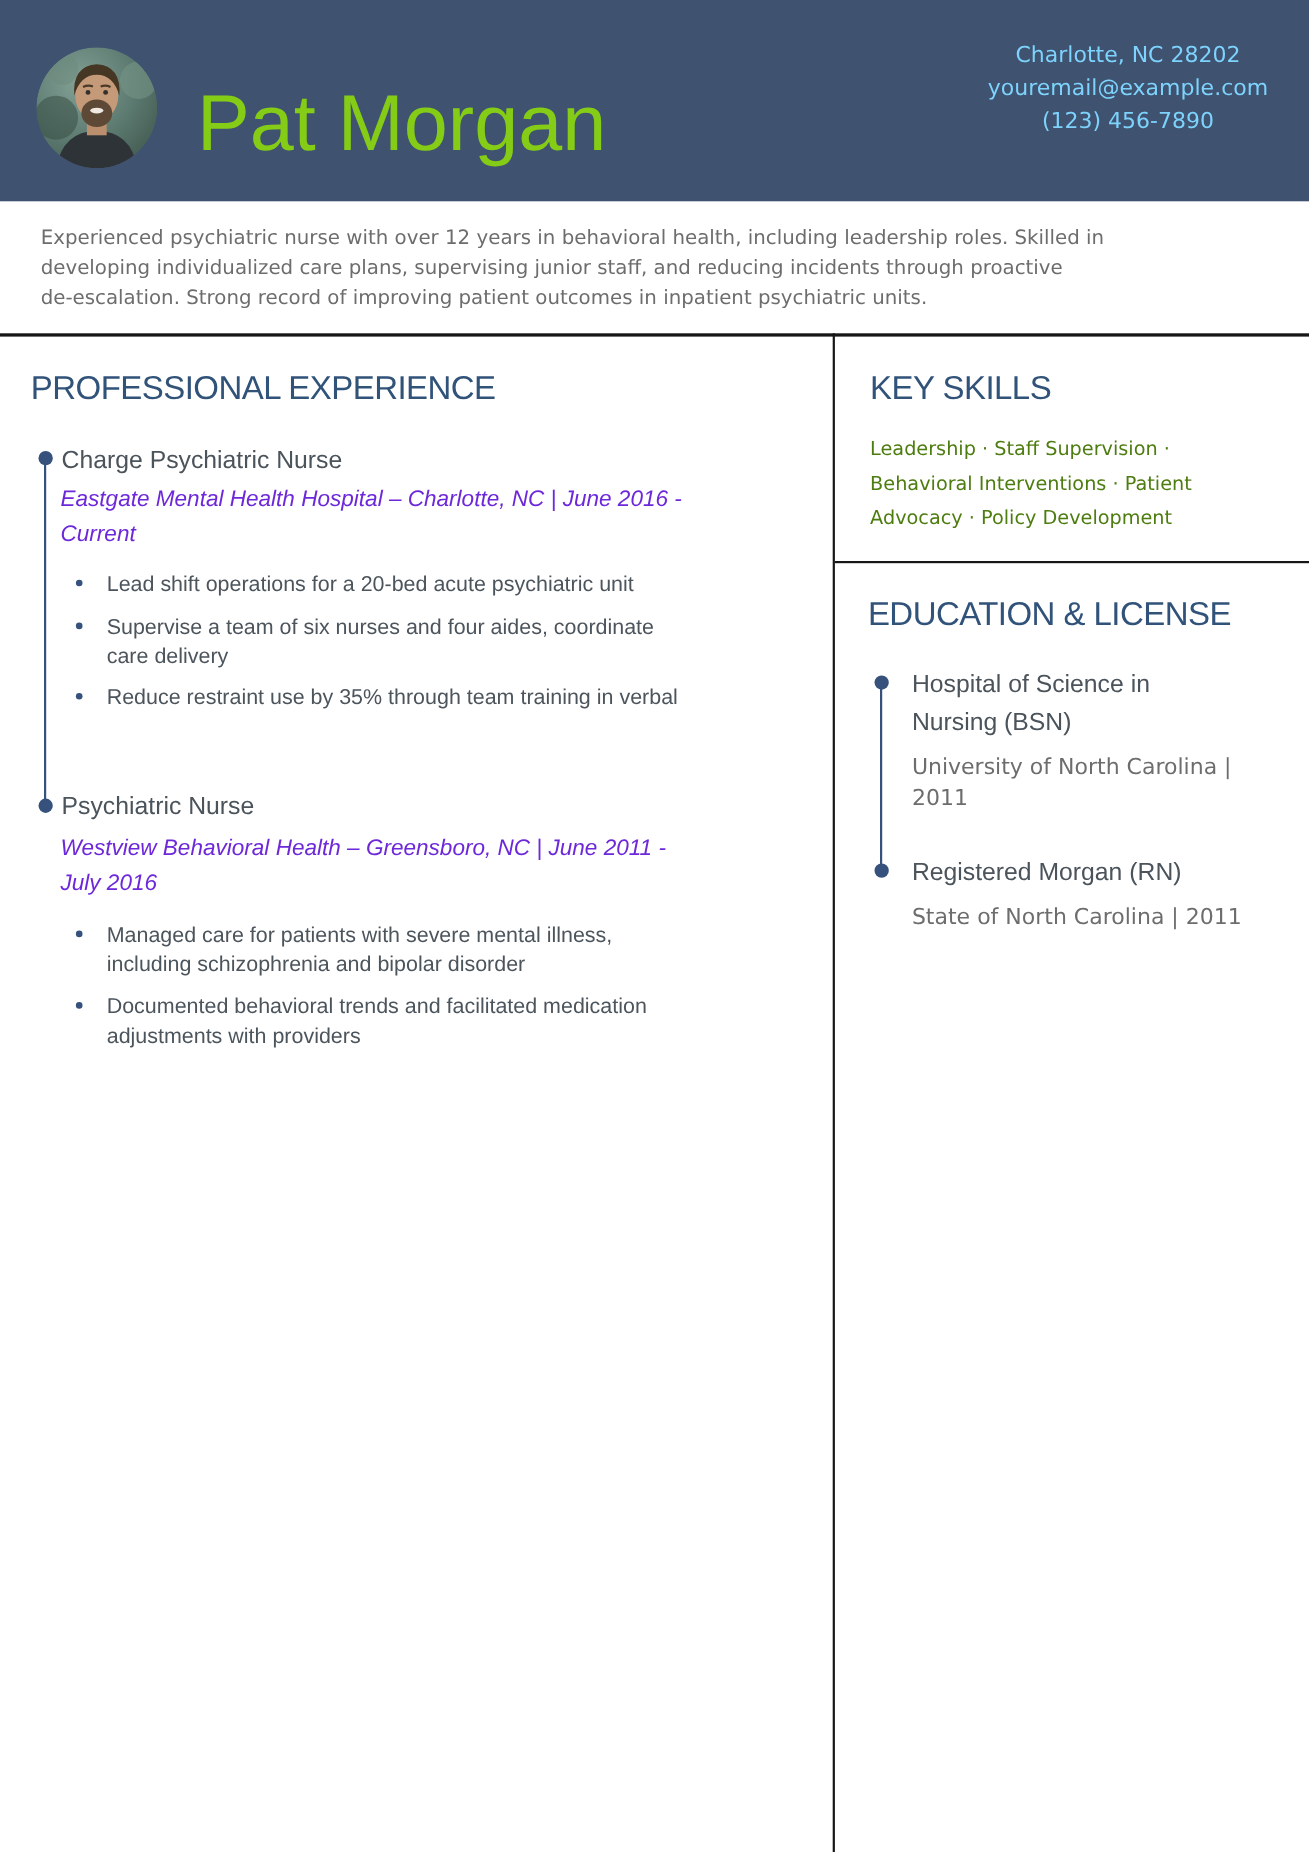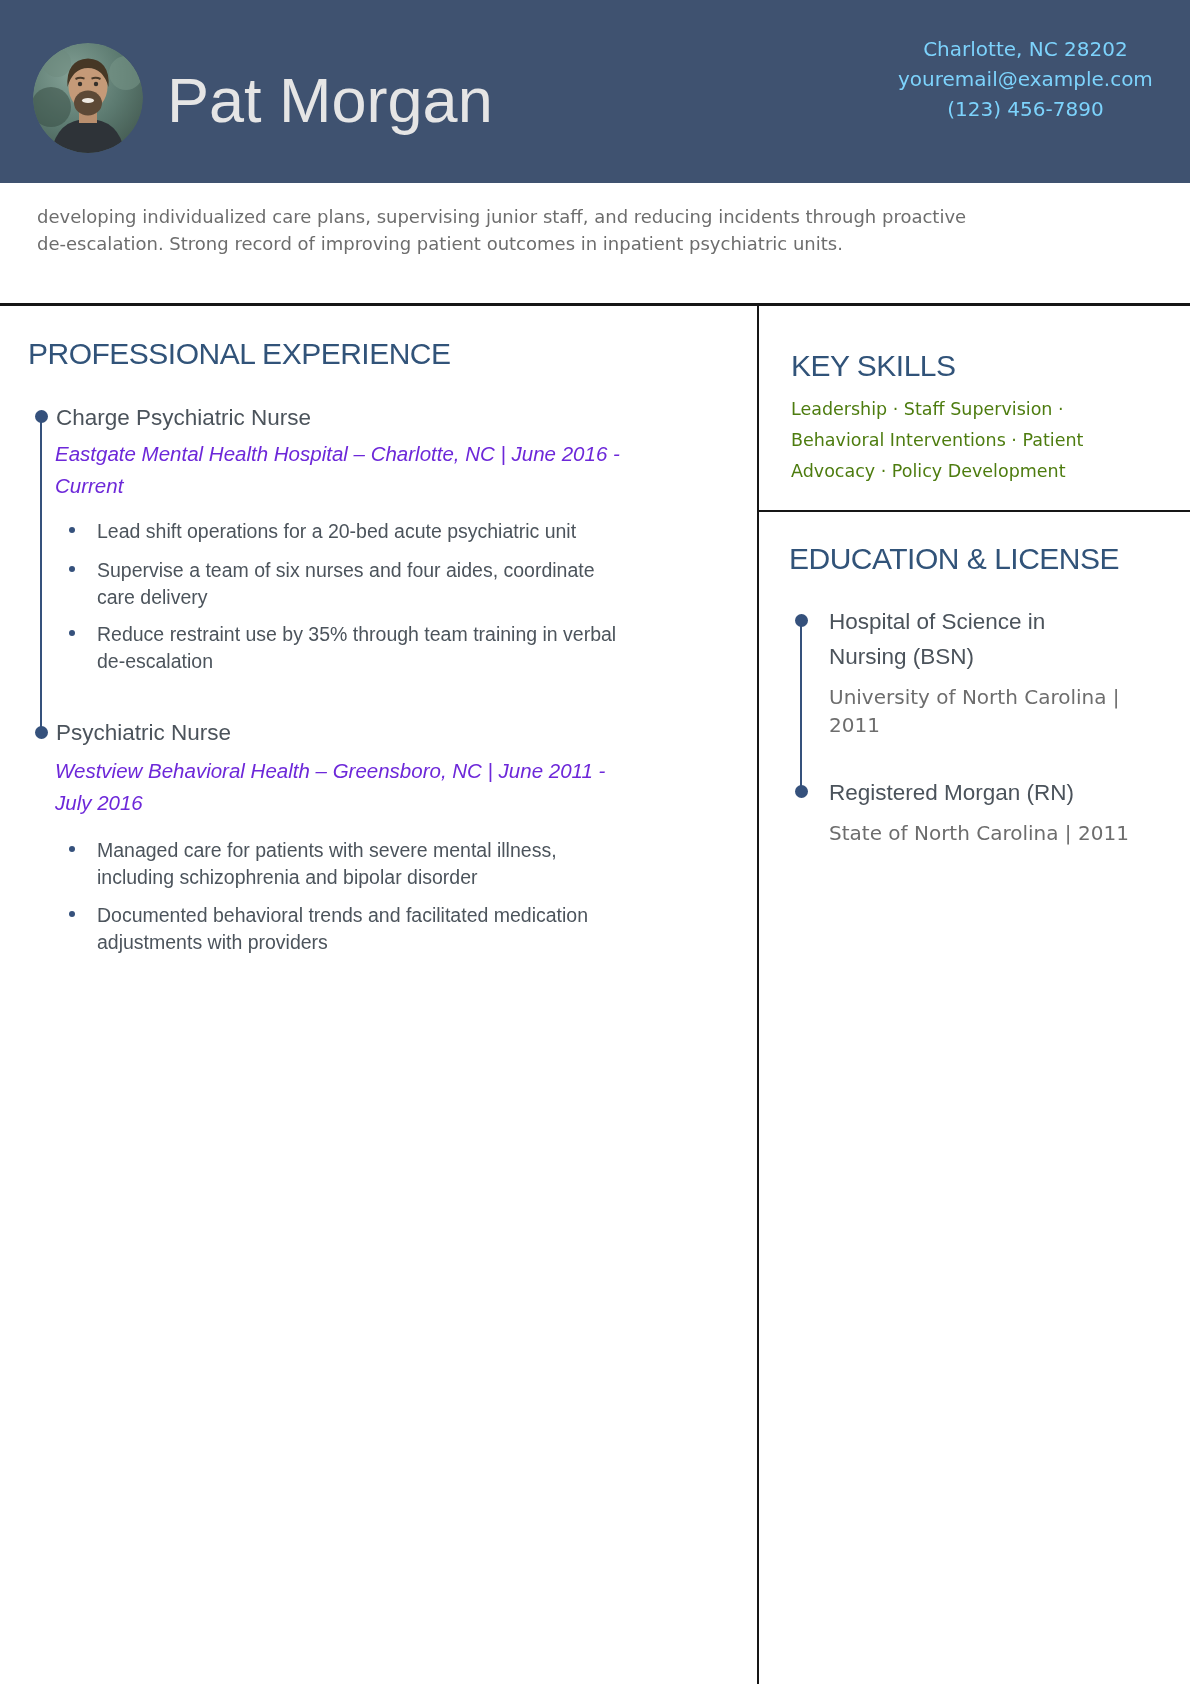--- a/index.html
+++ b/index.html
@@ -1,22 +1,22 @@
 <!DOCTYPE html>
 <html><head>
 <meta charset="utf-8">
 <style>
   html,body{margin:0;padding:0;background:#ffffff;}
   .page{position:relative;width:1190px;height:1684px;background:#ffffff;overflow:hidden;
         font-family:"Liberation Sans",sans-serif;}
   
   .header-band{position:absolute;left:0;top:0;width:1190px;height:183px;background:#3f5270;}
   .avatar{position:absolute;left:33px;top:43px;width:110px;height:110px;border-radius:50%;overflow:hidden;}
-  .person-name{position:absolute;left:163px;top:36px;margin:4px;font-size:63px;line-height:120px;
-               font-weight:400;color:#e5e5e5;letter-spacing:0;white-space:nowrap;}
+  .person-name{position:absolute;left:163px;top:36px;margin:16px;font-size:72px;line-height:120px;
+               font-weight:400;color:#84cc16;letter-spacing:0;white-space:nowrap;}
   .contact{position:absolute;left:898px;top:34px;font-family:"DejaVu Sans",sans-serif;
            font-size:20px;line-height:30px;color:#7dd3fc;white-space:nowrap;text-align:center;}
   
   .summary{position:absolute;left:37px;top:203px;font-family:"DejaVu Sans",sans-serif;
            font-size:18px;line-height:27px;color:#6d6d6d;white-space:nowrap;}
   
   .hr-main{position:absolute;left:0;top:303px;width:1190px;height:3px;background:#161616;}
   .v-divider{position:absolute;left:757px;top:303px;width:2px;height:1381px;background:#161616;}
   .hr-skills{position:absolute;left:759px;top:510px;width:431px;height:2px;background:#161616;}
   
@@ -80,20 +80,21 @@
     </div>
     <h1 class="person-name">Pat Morgan</h1>
     <div class="contact">
       <div>Charlotte, NC 28202</div>
       <div>youremail@example.com</div>
       <div>(123) 456-7890</div>
     </div>
   </div>
 
   <div class="summary">
+    <div>Experienced psychiatric nurse with over 12 years in behavioral health, including leadership roles. Skilled in</div>
     <div>developing individualized care plans, supervising junior staff, and reducing incidents through proactive</div>
     <div>de-escalation. Strong record of improving patient outcomes in inpatient psychiatric units.</div>
   </div>
 
   <div class="hr-main"></div>
   <div class="v-divider"></div>
   <div class="hr-skills"></div>
 
   <h2 class="sec-heading" style="left:28px;top:336px;">PROFESSIONAL EXPERIENCE</h2>
 
@@ -111,40 +112,39 @@
     <div>Lead shift operations for a 20-bed acute psychiatric unit</div>
   </div>
   <div class="bullet" style="left:69px;top:557px;">
     <span class="marker"></span>
     <div>Supervise a team of six nurses and four aides, coordinate</div>
     <div>care delivery</div>
   </div>
   <div class="bullet" style="left:69px;top:621px;">
     <span class="marker"></span>
     <div>Reduce restraint use by 35% through team training in verbal</div>
-    <div>de-escalation</div>
   </div>
 
   <h3 class="job-title" style="left:56px;top:719px;">Psychiatric Nurse</h3>
   <div class="job-company" style="left:55px;top:755px;">
     <div>Westview Behavioral Health – Greensboro, NC | June 2011 -</div>
     <div>July 2016</div>
   </div>
   <div class="bullet" style="left:69px;top:837px;">
     <span class="marker"></span>
     <div>Managed care for patients with severe mental illness,</div>
     <div>including schizophrenia and bipolar disorder</div>
   </div>
   <div class="bullet" style="left:69px;top:902px;">
     <span class="marker"></span>
     <div>Documented behavioral trends and facilitated medication</div>
     <div>adjustments with providers</div>
   </div>
 
-  <h2 class="sec-heading" style="left:791px;top:336px;margin-top:12px;">KEY SKILLS</h2>
+  <h2 class="sec-heading" style="left:791px;top:336px;">KEY SKILLS</h2>
   <div class="skills-text">
     <div>Leadership · Staff Supervision ·</div>
     <div>Behavioral Interventions · Patient</div>
     <div>Advocacy · Policy Development</div>
   </div>
 
   <h2 class="sec-heading" style="left:789px;top:541px;">EDUCATION &amp; LICENSE</h2>
 
   <div class="tl-line" style="left:799.75px;top:620px;height:171px;"></div>
   <div class="tl-dot" style="left:794.5px;top:613.5px;"></div>

